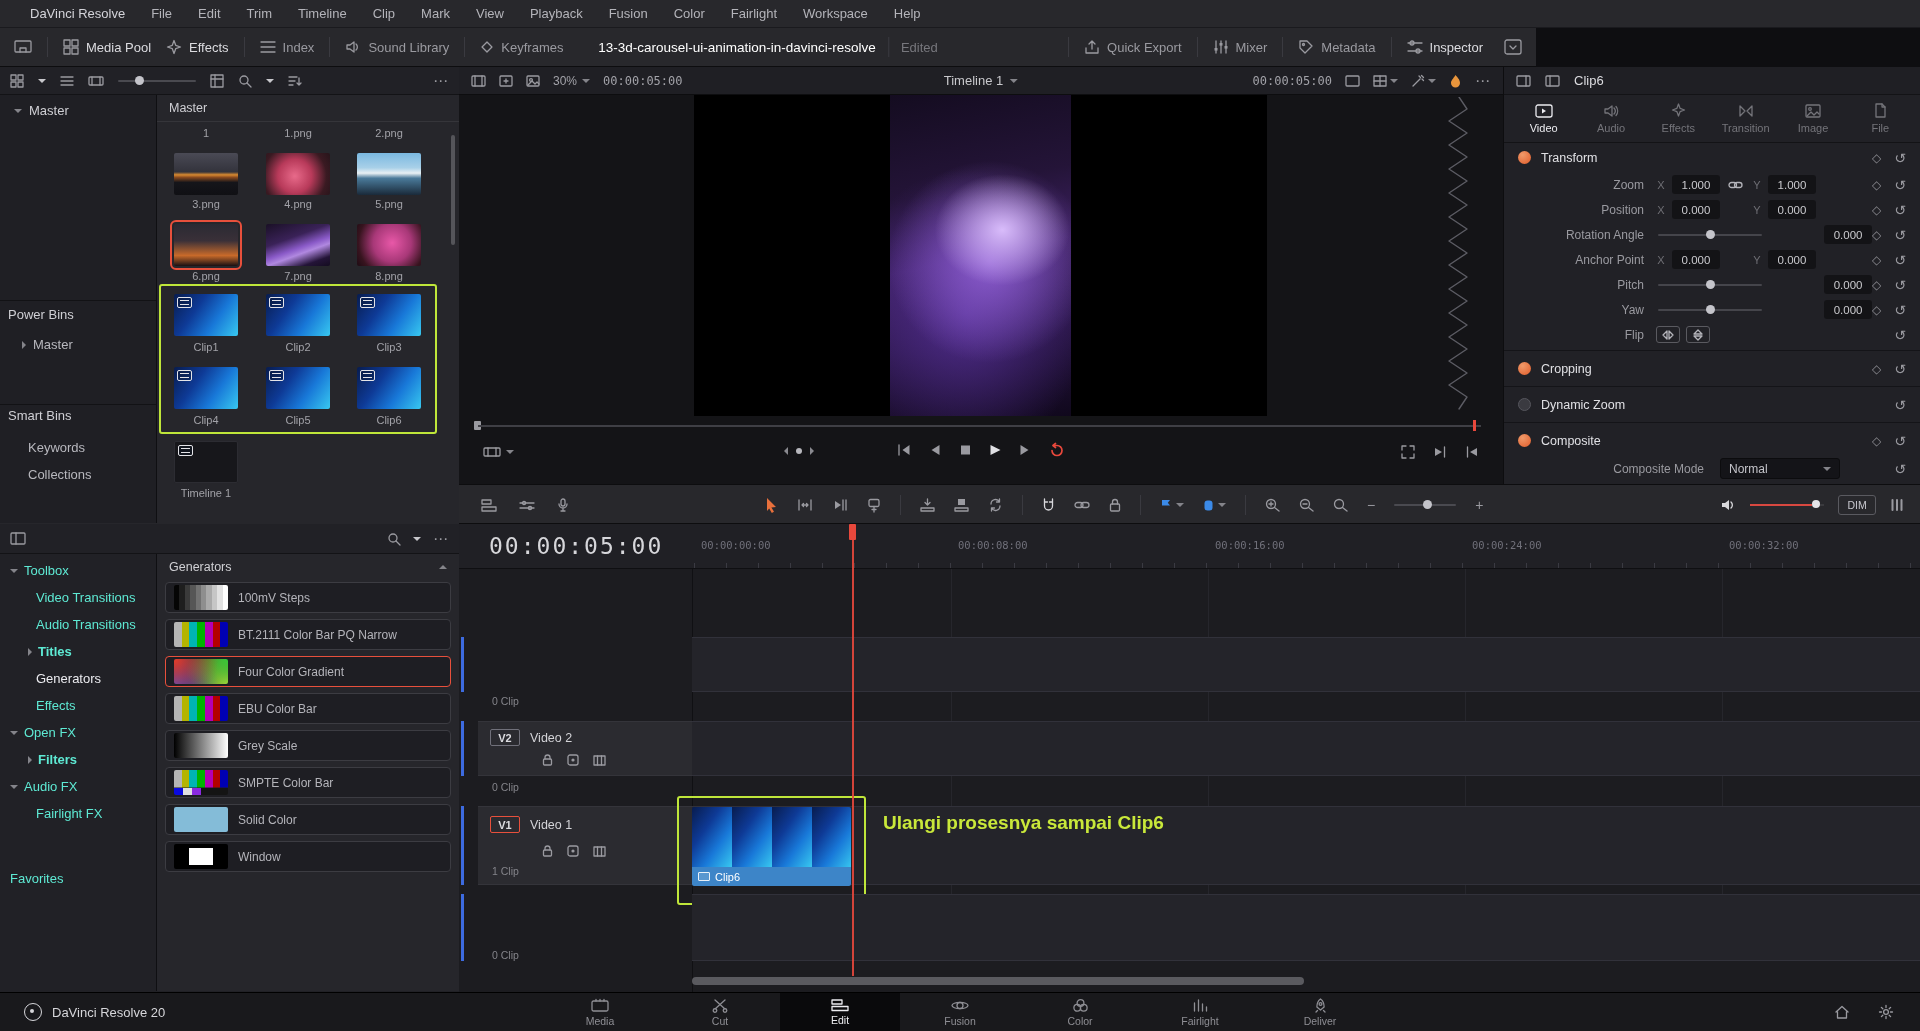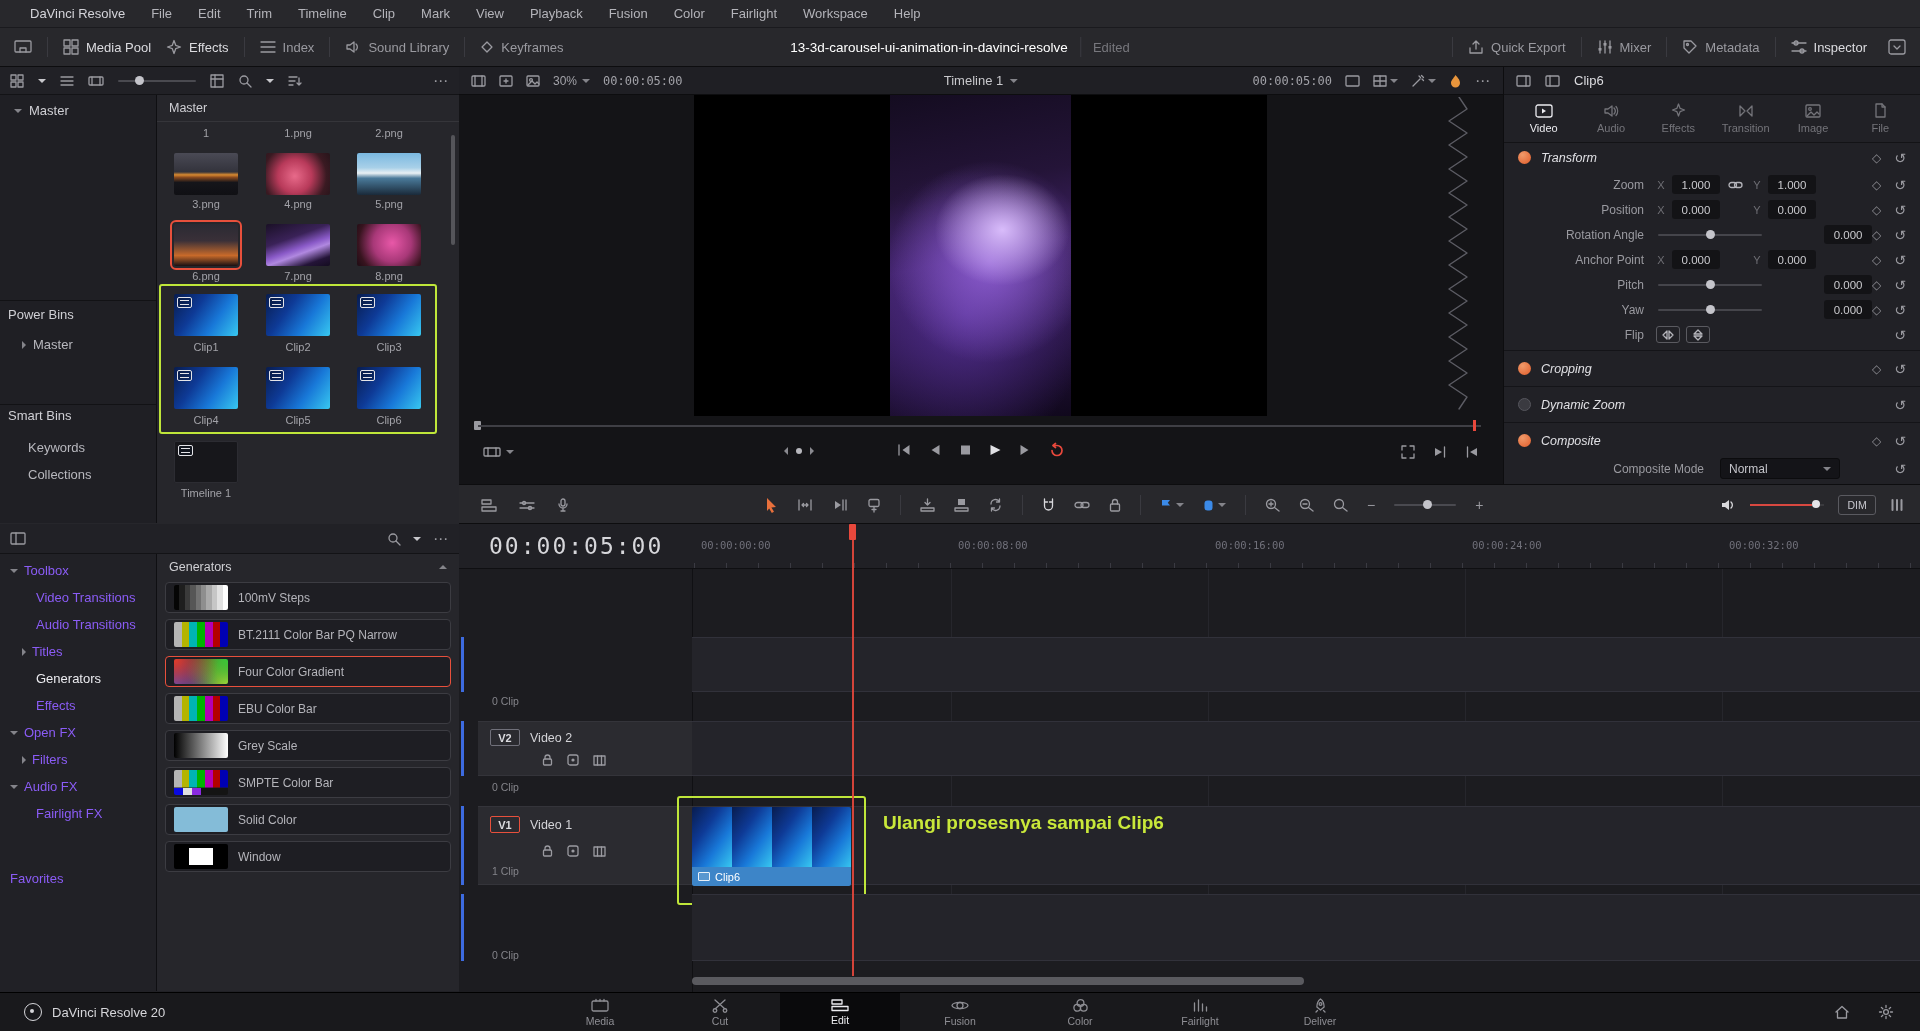--- a/index.html
+++ b/index.html
@@ -14,21 +14,21 @@
 .sep { width:1px; height:20px; background:#3a3a40; }
 .chev { width:0; height:0; border-left:4px solid transparent; border-right:4px solid transparent; border-top:4px solid currentColor; display:inline-block; }
 .chev-up { border-top:none; border-bottom:4px solid currentColor; }
 .chev-r { width:0; height:0; border-top:4px solid transparent; border-bottom:4px solid transparent; border-left:4px solid currentColor; display:inline-block; }
 .dots { font-size:15px; color:#9a9aa0; letter-spacing:1px; }
 
 
 #menubar { position:absolute; left:0; top:0; width:1920px; height:28px; background:#28282c;
   display:flex; align-items:center; padding-left:30px; gap:26px; font-size:13px; color:#b4b4ba; border-bottom:1px solid #1a1a1e; }
 .menu-item.brand { color:#d4d4da; }
-#topbar { position:absolute; left:0; top:28px; width:1920px; height:39px; background:#28282c;
+#topbar { position:absolute; left:0; top:28px; width:1536px; height:39px; background:#28282c;
   border-bottom:1px solid #0d0d0f; display:flex; align-items:center; padding:0 14px; gap:15px; font-size:13px; color:#9a9aa0; }
 .tb-item { display:flex; align-items:center; gap:7px; }
 .tb-item.active { color:#dcdce0; }
 .tb-title { position:absolute; left:50%; transform:translateX(-50%); display:flex; align-items:center; gap:12px; }
 .tb-title .name { color:#ffffff; font-size:13.5px; }
 .tb-title .edited { color:#77777d; }
 
 
 #mediapool { position:absolute; left:0; top:67px; width:459px; height:457px; background:#26262b; }
 .mp-toolbar { height:28px; background:#212126; border-bottom:1px solid #131316; display:flex; align-items:center; padding:0 10px; gap:14px; }
@@ -56,23 +56,23 @@
 .badge::after { content:""; position:absolute; left:2px; right:2px; top:2px; height:5px;
   background:linear-gradient(#e4e4e8 0 1px,transparent 1px 4px,#e4e4e8 4px 5px); }
 .green-box { position:absolute; border:2px solid #bfe63a; border-radius:3px; }
 .vscroll { position:absolute; width:4px; background:#55555a; border-radius:2px; }
 
 
 #fxpanel { position:absolute; left:0; top:524px; width:459px; height:468px; background:#212126; }
 .fx-toolbar { height:30px; display:flex; align-items:center; padding:0 10px; gap:12px; border-bottom:1px solid #131316; }
 .fx-body { display:flex; height:437px; }
 .fx-tree { width:157px; border-right:1px solid #0f0f12; padding-top:3px; font-size:13px; }
-.ft-row { height:27px; display:flex; align-items:center; gap:6px; color:#8b5cf6; padding-left:10px; }
+.ft-row { height:27px; display:flex; align-items:center; gap:6px; color:#5eead4; padding-left:10px; }
 .ft-row.child { padding-left:36px; }
-.ft-row.child2 { padding-left:22px; }
+.ft-row.child2 { padding-left:28px;font-weight:bold; }
 .ft-row.sel { color:#ececf0; }
 .fx-list { flex:1; display:flex; flex-direction:column; background:#26262b; }
 .fx-list-head { height:26px; display:flex; align-items:center; padding:0 12px; color:#d0d0d4; font-size:12.5px; }
 .gen-list { padding:2px 8px 0 8px; display:flex; flex-direction:column; gap:6px; }
 .gen-item { height:31px; border:1px solid #3c3c42; border-radius:4px; background:#1e1e23; display:flex; align-items:center; gap:10px; padding:0 8px; flex:none; }
 .gen-item.sel { border-color:#e8503c; }
 .gen-label { font-size:12px; color:#b4b4ba; white-space:nowrap; }
 .gt { width:54px; height:25px; border-radius:2px; flex:none; position:relative; }
 .gt-steps { background:linear-gradient(90deg,#050505 0 10%,#1e1e1e 10% 20%,#3a3a3a 20% 30%,#565656 30% 40%,#727272 40% 50%,#8e8e8e 50% 60%,#aaaaaa 60% 70%,#c6c6c6 70% 80%,#e2e2e2 80% 90%,#ffffff 90% 100%); }
 .gt-bars { background:linear-gradient(90deg,#b4b4b4 0 14.3%,#b4b400 14.3% 28.6%,#00b4b4 28.6% 42.9%,#00b400 42.9% 57.2%,#b400b4 57.2% 71.5%,#b40000 71.5% 85.8%,#0000b4 85.8% 100%); }
@@ -107,21 +107,21 @@
 
 
 #inspector { position:absolute; left:1503px; top:67px; width:417px; height:417px; background:#212126; border-left:1px solid #0d0d0f; }
 .insp-head { height:28px; display:flex; align-items:center; gap:14px; padding:0 12px; background:#1f1f24; border-bottom:1px solid #131316; }
 .insp-title { color:#dcdce0; font-size:13px; }
 .insp-tabs { height:48px; display:flex; padding:0 6px; border-bottom:1px solid #131316; }
 .tab { flex:1; display:flex; flex-direction:column; align-items:center; justify-content:center; gap:4px; color:#74747a; font-size:11px; }
 .tab.active { color:#ececf0; }
 .insp-body { font-size:12px; color:#9a9aa0; }
 .sec-head { height:29px; display:flex; align-items:center; gap:10px; padding:0 14px; }
-.sec-title { color:#e0e0e4; font-size:12.5px;font-style:italic; }
+.sec-title { color:#e0e0e4; font-size:12.5px; }
 .dot { width:13px; height:13px; border-radius:50%; flex:none; }
 .dot.on { background:radial-gradient(circle at 35% 30%,#f09a6a,#e05c2a); }
 .dot.off { background:#3a3a40; border:1px solid #55555c; }
 .secr { margin-left:auto; display:flex; align-items:center; gap:13px; }
 .kf { color:#8a8a90; font-size:12px; font-family:"DejaVu Sans",sans-serif; }
 .rst { color:#9a9aa0; font-size:14px; font-family:"DejaVu Sans",sans-serif; }
 .insp-row { height:25px; display:flex; align-items:center; padding-right:14px; }
 .lbl { width:140px; text-align:right; flex:none; color:#9a9aa0; }
 .axis { width:14px; text-align:center; margin-left:10px; color:#6e6e74; font-size:11px; flex:none; }
 .vbox { width:48px; height:19px; background:#131316; border-radius:3px; color:#cacace; display:flex; align-items:center; justify-content:center; font-size:11.5px; margin-left:4px; flex:none; }

